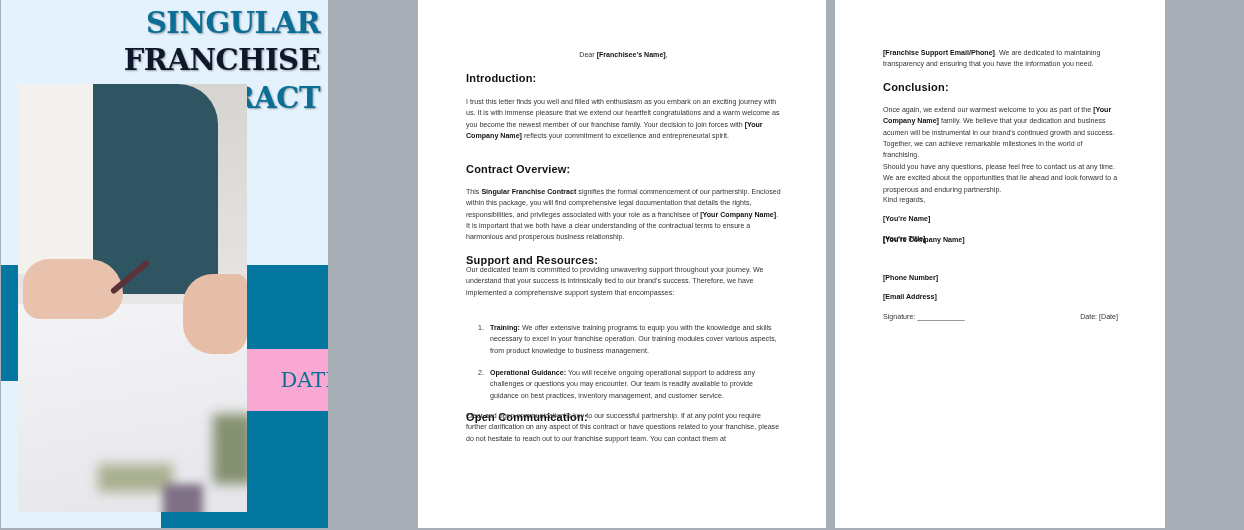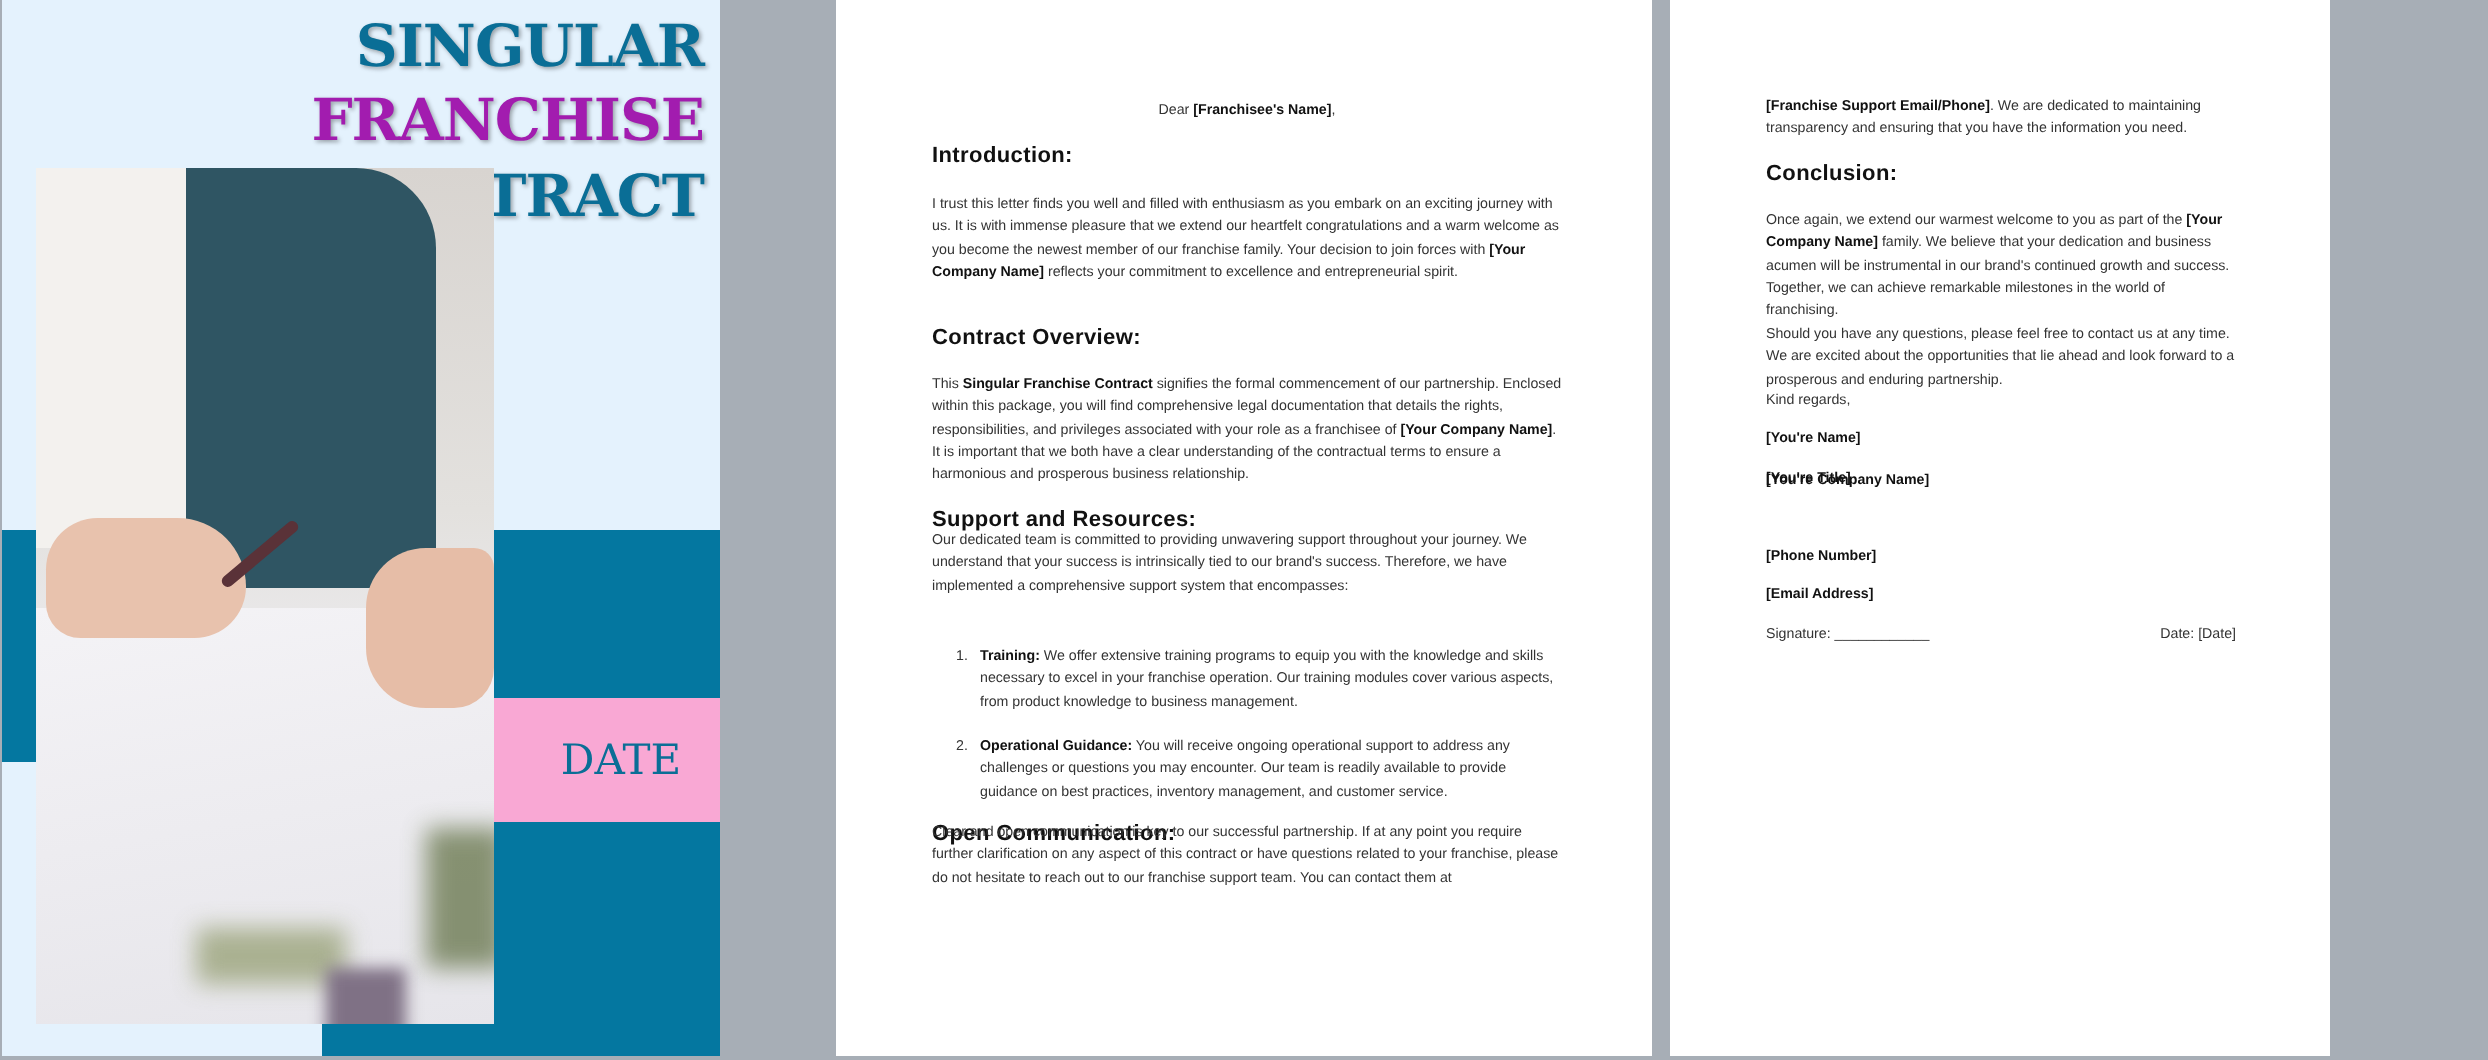--- a/index.html
+++ b/index.html
@@ -6,34 +6,34 @@
   body {
     width:1244px; height:530px; overflow:hidden;
     background:#a7aeb6;
     position:relative;
     font-family:"Liberation Sans", sans-serif;
   }
   .page {
     position:absolute; top:0; height:528px;
     background:#ffffff; overflow:hidden;
   }
-  #page1 { left:1px; width:359px; background:#e4f2fd; }
+  #page1 { left:1px; width:327px; background:#e4f2fd; }
   #page2 { left:418px; width:408px; }
   #page3 { left:835px; width:330px; }
 
   
   .cover-title {
     position:absolute; right:8px;
     font-family:"DejaVu Serif", "Liberation Serif", serif;
     font-weight:bold; font-size:29px; letter-spacing:-0.5px;
     text-shadow:1px 1px 2px rgba(0,0,0,0.35);
     line-height:1;
   }
   .t1 { top:9px;  color:#0a6e96; }
-  .t2 { top:46px; color:#a21caf; }
+  .t2 { top:46px; color:#0f172a; }
   .t3 { top:84px; color:#0a6e96; }
   .blue-left { position:absolute; left:0; top:265px; width:20px; height:116px; background:#0477a0; }
   .blue-right { position:absolute; left:246px; top:265px; width:161px; height:263px; background:#0477a0; }
   .blue-bottom { position:absolute; left:160px; top:512px; width:247px; height:16px; background:#0477a0; }
   .date-band {
     position:absolute; left:234px; top:349px; width:161px; height:62px;
     background:#f9a8d4;
     display:flex; align-items:center; justify-content:center;
   }
   .date-text {

